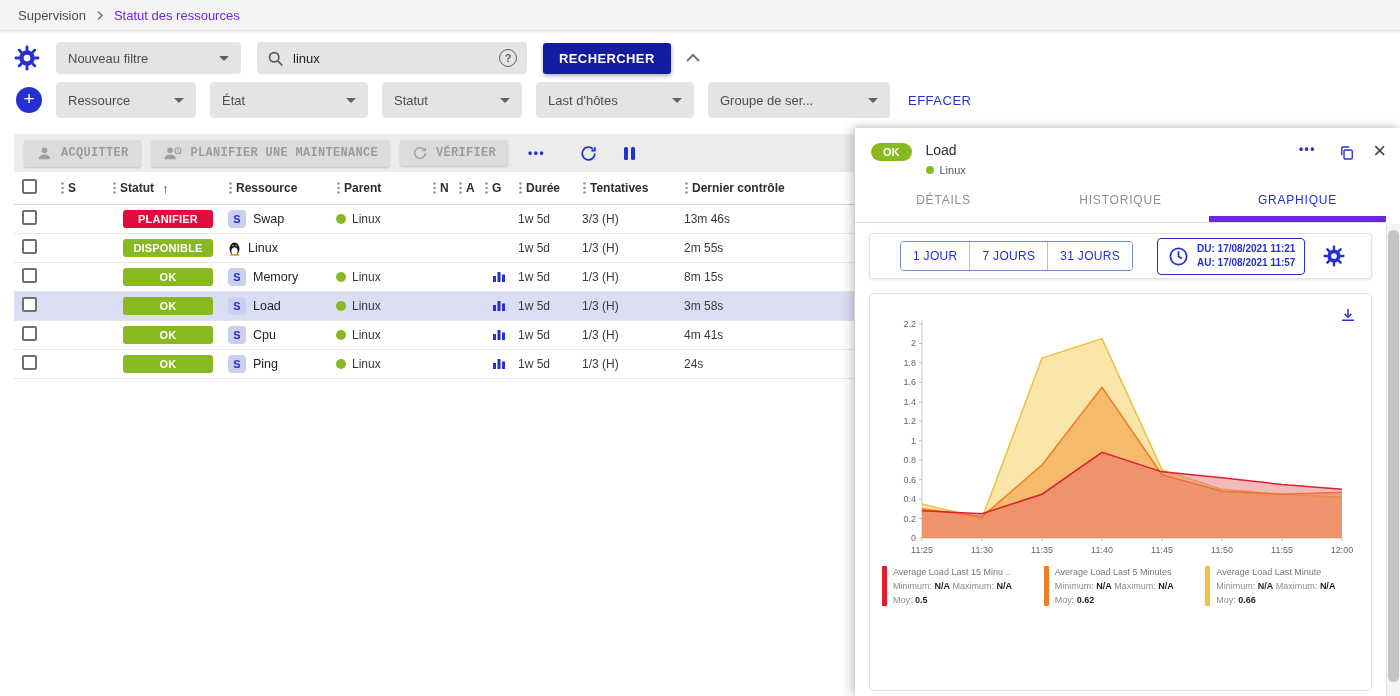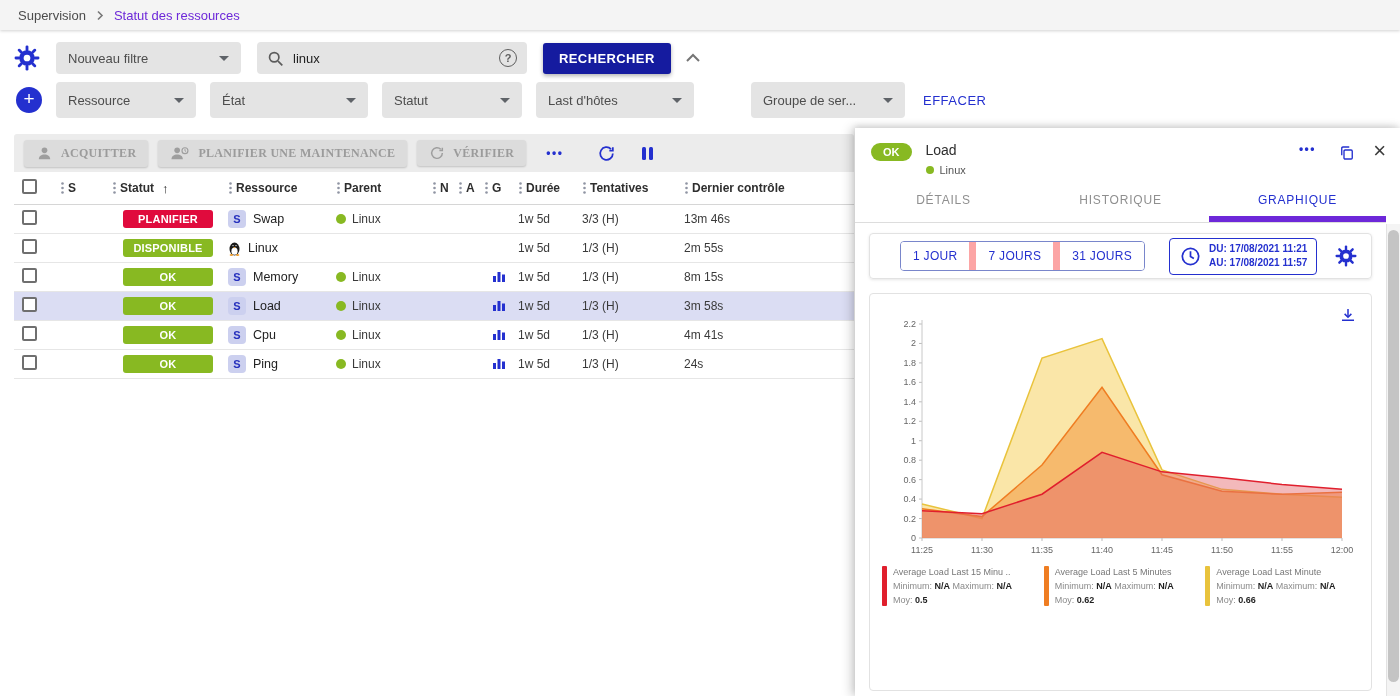--- a/index.html
+++ b/index.html
@@ -32,21 +32,21 @@
   .frow2{position:absolute;top:82px;left:16px;display:flex;align-items:center;gap:14px;z-index:2}
   .plusbtn{width:26px;height:26px;border-radius:50%;background:#2430cf;color:#fff;border:none;font-size:19px;line-height:24px;
     cursor:pointer;display:flex;align-items:center;justify-content:center;padding-bottom:2px}
   .critsel{height:36px}
   .effacer{color:#2430cf;font-size:13px;letter-spacing:.5px;cursor:pointer;margin-left:4px;font-weight:500}
 
   
   .resources{position:absolute;top:134px;left:14px;width:840px}
   .toolbar{height:38px;background:#ececec;border-radius:3px 3px 0 0;display:flex;align-items:center;gap:10px;padding:0 10px}
   .gbtn{background:#dcdcdc;color:#9b9b9b;border:none;border-radius:3px;font-size:12px;font-weight:bold;letter-spacing:.3px;
-    padding:5px 12px;display:flex;align-items:center;gap:8px;box-shadow:0 1px 2px rgba(0,0,0,.18);font-family:Liberation Serif, serif}
+    padding:5px 12px;display:flex;align-items:center;gap:8px;box-shadow:0 1px 2px rgba(0,0,0,.18);font-family:Liberation Mono, monospace}
   .more{color:#2430cf;font-size:12px;letter-spacing:1.5px;cursor:pointer;margin-left:10px;font-weight:bold}
   .refresh{cursor:pointer;margin-left:24px;display:flex}
   .pausebtn{display:flex;gap:3px;cursor:pointer;margin-left:16px}
   .pausebtn i{display:block;width:4px;height:13px;background:#2430cf;border-radius:1.5px}
 
   table.rtable{width:840px;border-collapse:collapse;table-layout:fixed;background:#fff}
   .rtable th{font-size:12px;font-weight:bold;color:#2e2e2e;text-align:left;padding:7px 2px;border-bottom:1px solid #d6d6d6;vertical-align:middle}
   .rtable td{font-size:12px;color:#3a3a3a;padding:3px 2px;border-bottom:1px solid #e6e6e6;height:29px;vertical-align:middle}
   .rtable td:nth-child(3){text-align:center}
   .rtable td:nth-child(8){text-align:center}
@@ -75,21 +75,21 @@
   .pmore{position:absolute;right:84px;top:14px;color:#2430cf;font-size:12px;letter-spacing:1.5px;font-weight:bold;cursor:pointer}
   .pcopy{position:absolute;right:44px;top:16px;cursor:pointer;display:flex}
   .pclose{position:absolute;right:14px;top:12px;color:#3c3c3c;font-size:22px;cursor:pointer;line-height:1}
   .tabs{display:flex;border-bottom:1px solid #ddd;margin-right:14px}
   .tab{flex:1;text-align:center;padding:9px 0;font-size:12px;letter-spacing:.8px;color:#8f8f8f;cursor:pointer;border-bottom:2px solid transparent}
   .tab.active{color:#2430cf;border-bottom:6px solid #6d28d9}
 
   .range-card{margin:10px 28px 0 14px;height:46px;border:1px solid #e2e2e2;border-radius:4px;box-shadow:0 1px 3px rgba(0,0,0,.10);
     display:flex;align-items:center}
   .range-group{display:flex;border:1px solid #7986cb;border-radius:4px;overflow:hidden;margin-left:30px}
-  .range-btn{background:#fff;border:none;border-right:7px solid #fca5a5;color:#2430cf;font-size:12px;padding:7px 12px;cursor:pointer;
+  .range-btn{background:#fff;border:none;border-right:1px solid #fca5a5;color:#2430cf;font-size:12px;padding:7px 12px;cursor:pointer;
     font-family:"Liberation Sans",sans-serif;letter-spacing:.3px}
   .range-btn.last{border-right:none}
   .datebox{display:flex;align-items:center;gap:7px;border:1px solid #2430cf;border-radius:4px;padding:3px 9px;margin-left:24px;cursor:pointer}
   .datebox .lines{font-size:10px;color:#2430cf;font-weight:bold;line-height:1.45;white-space:nowrap}
   .rangegear{margin-left:18px;cursor:pointer;display:flex}
 
   .chart-card{margin:14px 28px 0 14px;height:398px;border:1px solid #e2e2e2;border-radius:4px;position:relative;padding-top:14px}
   .chart-title{text-align:center;font-size:13px;color:#4a4a4a}
   .download{position:absolute;top:12px;right:14px;cursor:pointer;display:flex}
   svg.chart{display:block;margin:6px auto 0}
@@ -172,21 +172,21 @@
           <span class="caret"></span>
         </div>
         <div class="select critsel" style="width: 140px;">
           <span>Statut</span>
           <span class="caret"></span>
         </div>
         <div class="select critsel" style="width: 158px;">
           <span>Last d'hôtes</span>
           <span class="caret"></span>
         </div>
-        <div class="select critsel" style="width: 154px; margin-left: 43px;">
+        <div class="select critsel" style="width: 182px;">
           <span>Groupe de ser...</span>
           <span class="caret"></span>
         </div>
       </div>
     <span class="effacer">EFFACER</span>
   </div>
 
   <div class="resources">
     <div class="toolbar">
       <button class="gbtn" disabled="">

